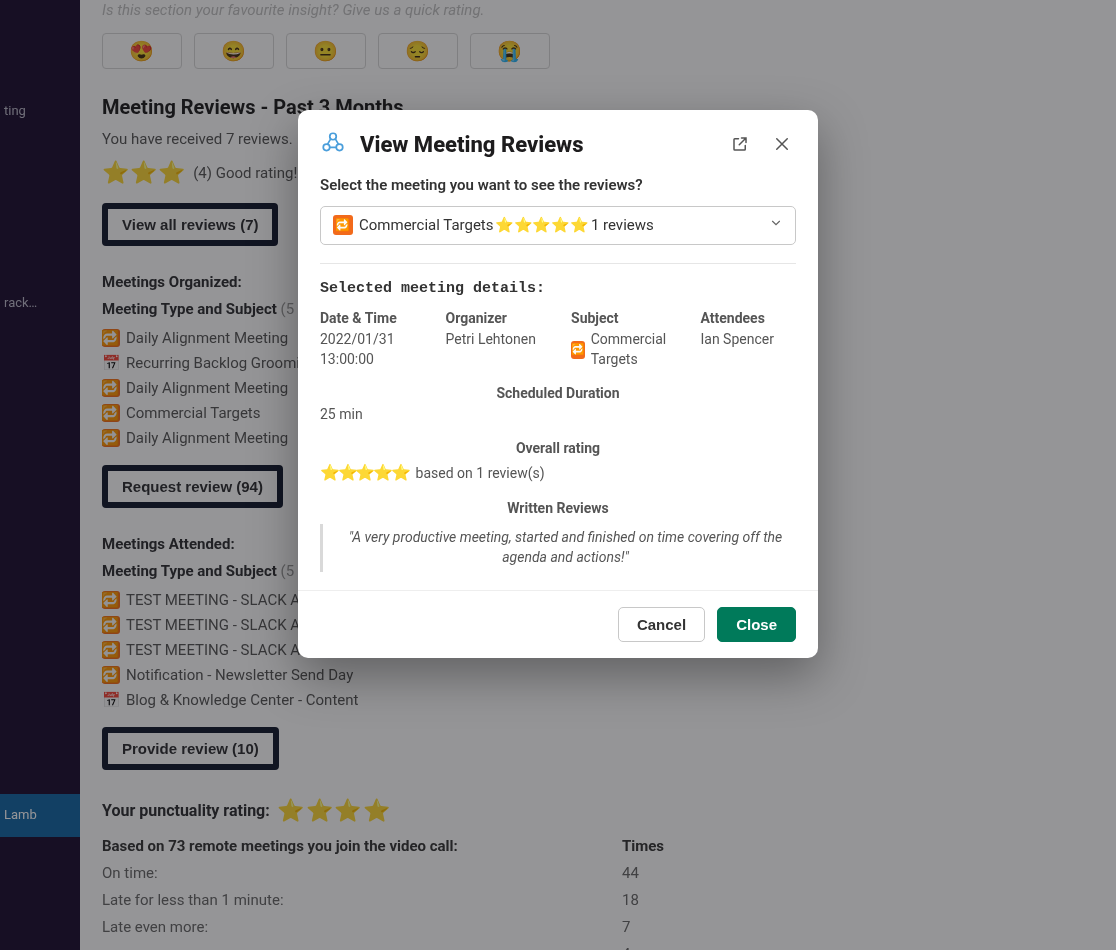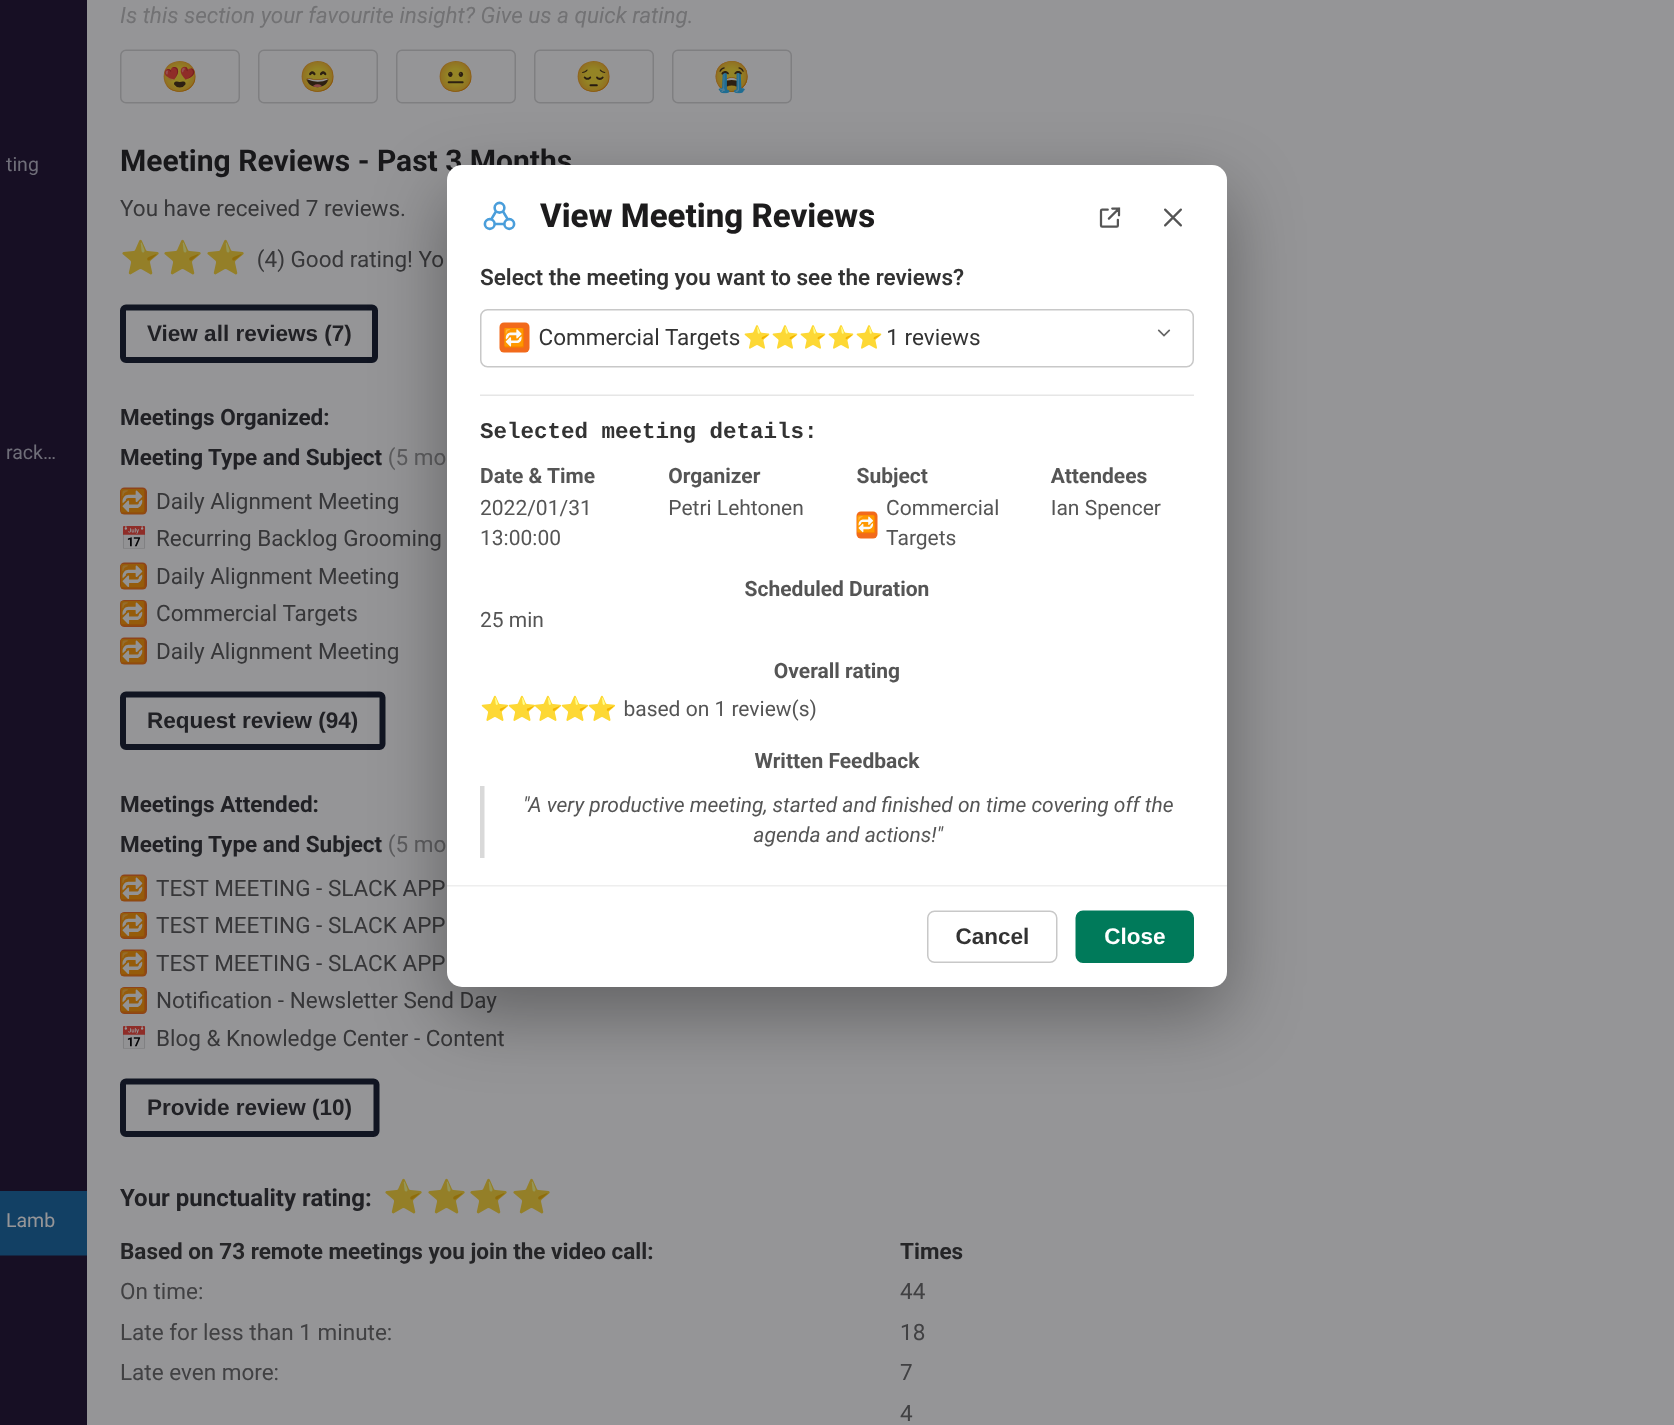--- a/index.html
+++ b/index.html
@@ -14,21 +14,21 @@
   }
 
   .app {
     display: flex;
     width: 1116px;
     height: 950px;
     position: relative;
   }
 
   .sidebar {
-    width: 58px;
+    width: 80px;
     background: #1a0b2e;
     color: #bbb9c8;
     flex-shrink: 0;
     font-size: 13px;
     padding-top: 90px;
   }
   .sidebar .sidebar-item {
     padding: 12px 4px;
     text-align: left;
     white-space: nowrap;
@@ -87,21 +87,21 @@
   .star-line {
     display: flex;
     align-items: center;
     gap: 6px;
     margin-bottom: 14px;
     color: #555;
   }
   .stars-big { font-size: 22px; letter-spacing: 1px; }
 
   .outline-btn {
-    border: 4px solid #0f172a;
+    border: 6px solid #0f172a;
     border-radius: 4px;
     background: #fff;
     padding: 7px 14px;
     font-weight: 600;
     font-size: 15px;
     color: #2c2d30;
     cursor: pointer;
     display: inline-block;
   }
 
@@ -169,21 +169,20 @@
   .modal {
     width: 520px;
     background: #fff;
     border-radius: 10px;
     box-shadow: 0 18px 48px rgba(0,0,0,0.35);
     overflow: hidden;
   }
 
   .modal-header {
     display: flex;
-    align-items: center;
     padding: 20px 22px 14px 22px;
     gap: 14px;
   }
   .modal-header .app-icon {
     width: 26px; height: 26px;
     display: flex; align-items: center; justify-content: center;
   }
   .modal-header h2 {
     flex: 1;
     font-size: 22px;
@@ -515,21 +514,21 @@
 
         <div class="detail-block detail-single">
           <div class="lbl">Overall rating</div>
           <div class="rating-line">
             <span class="stars-sm">⭐⭐⭐⭐⭐</span>
             <span>based on 1 review(s)</span>
           </div>
         </div>
 
         <div class="detail-block detail-single">
-          <div class="lbl">Written Feedback</div>
+          <div class="lbl">Written Reviews</div>
           <div class="feedback-block">"A very productive meeting, started and finished on time covering off the agenda and actions!"</div>
         </div>
 
       </div>
 
       <div class="modal-footer">
         <button class="btn btn-secondary">Cancel</button>
         <button class="btn btn-primary">Close</button>
       </div>
     </div>

